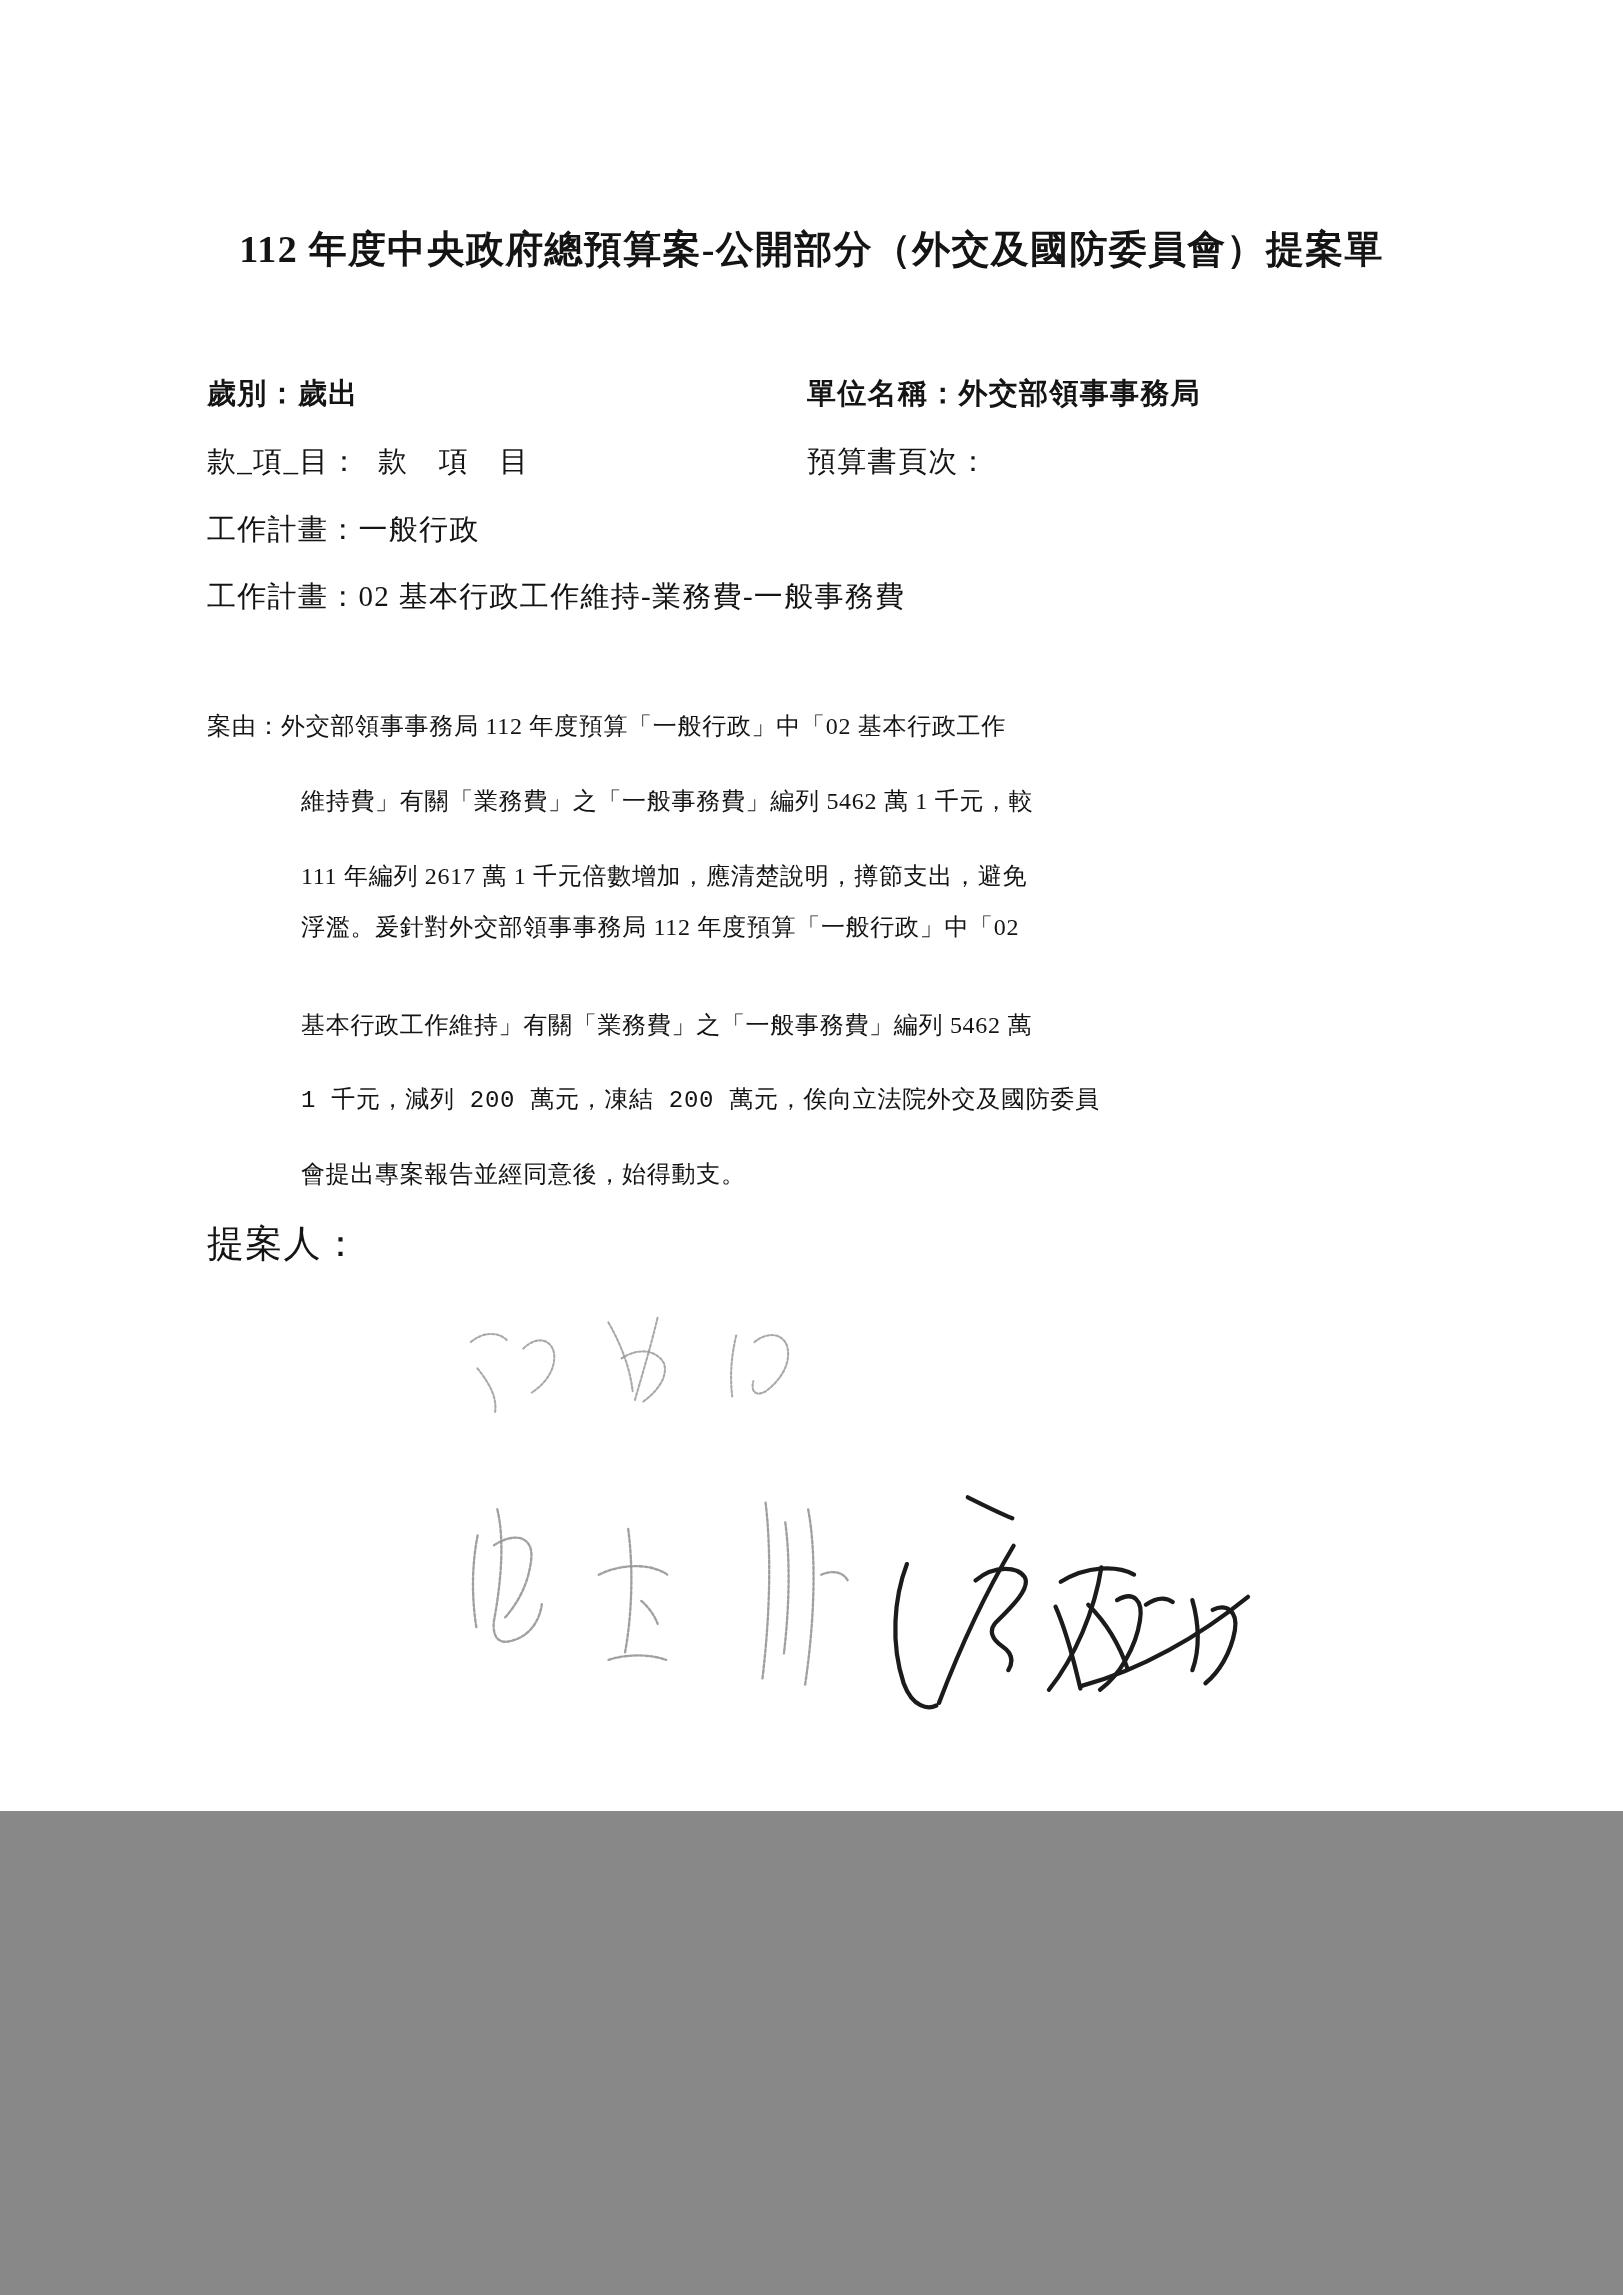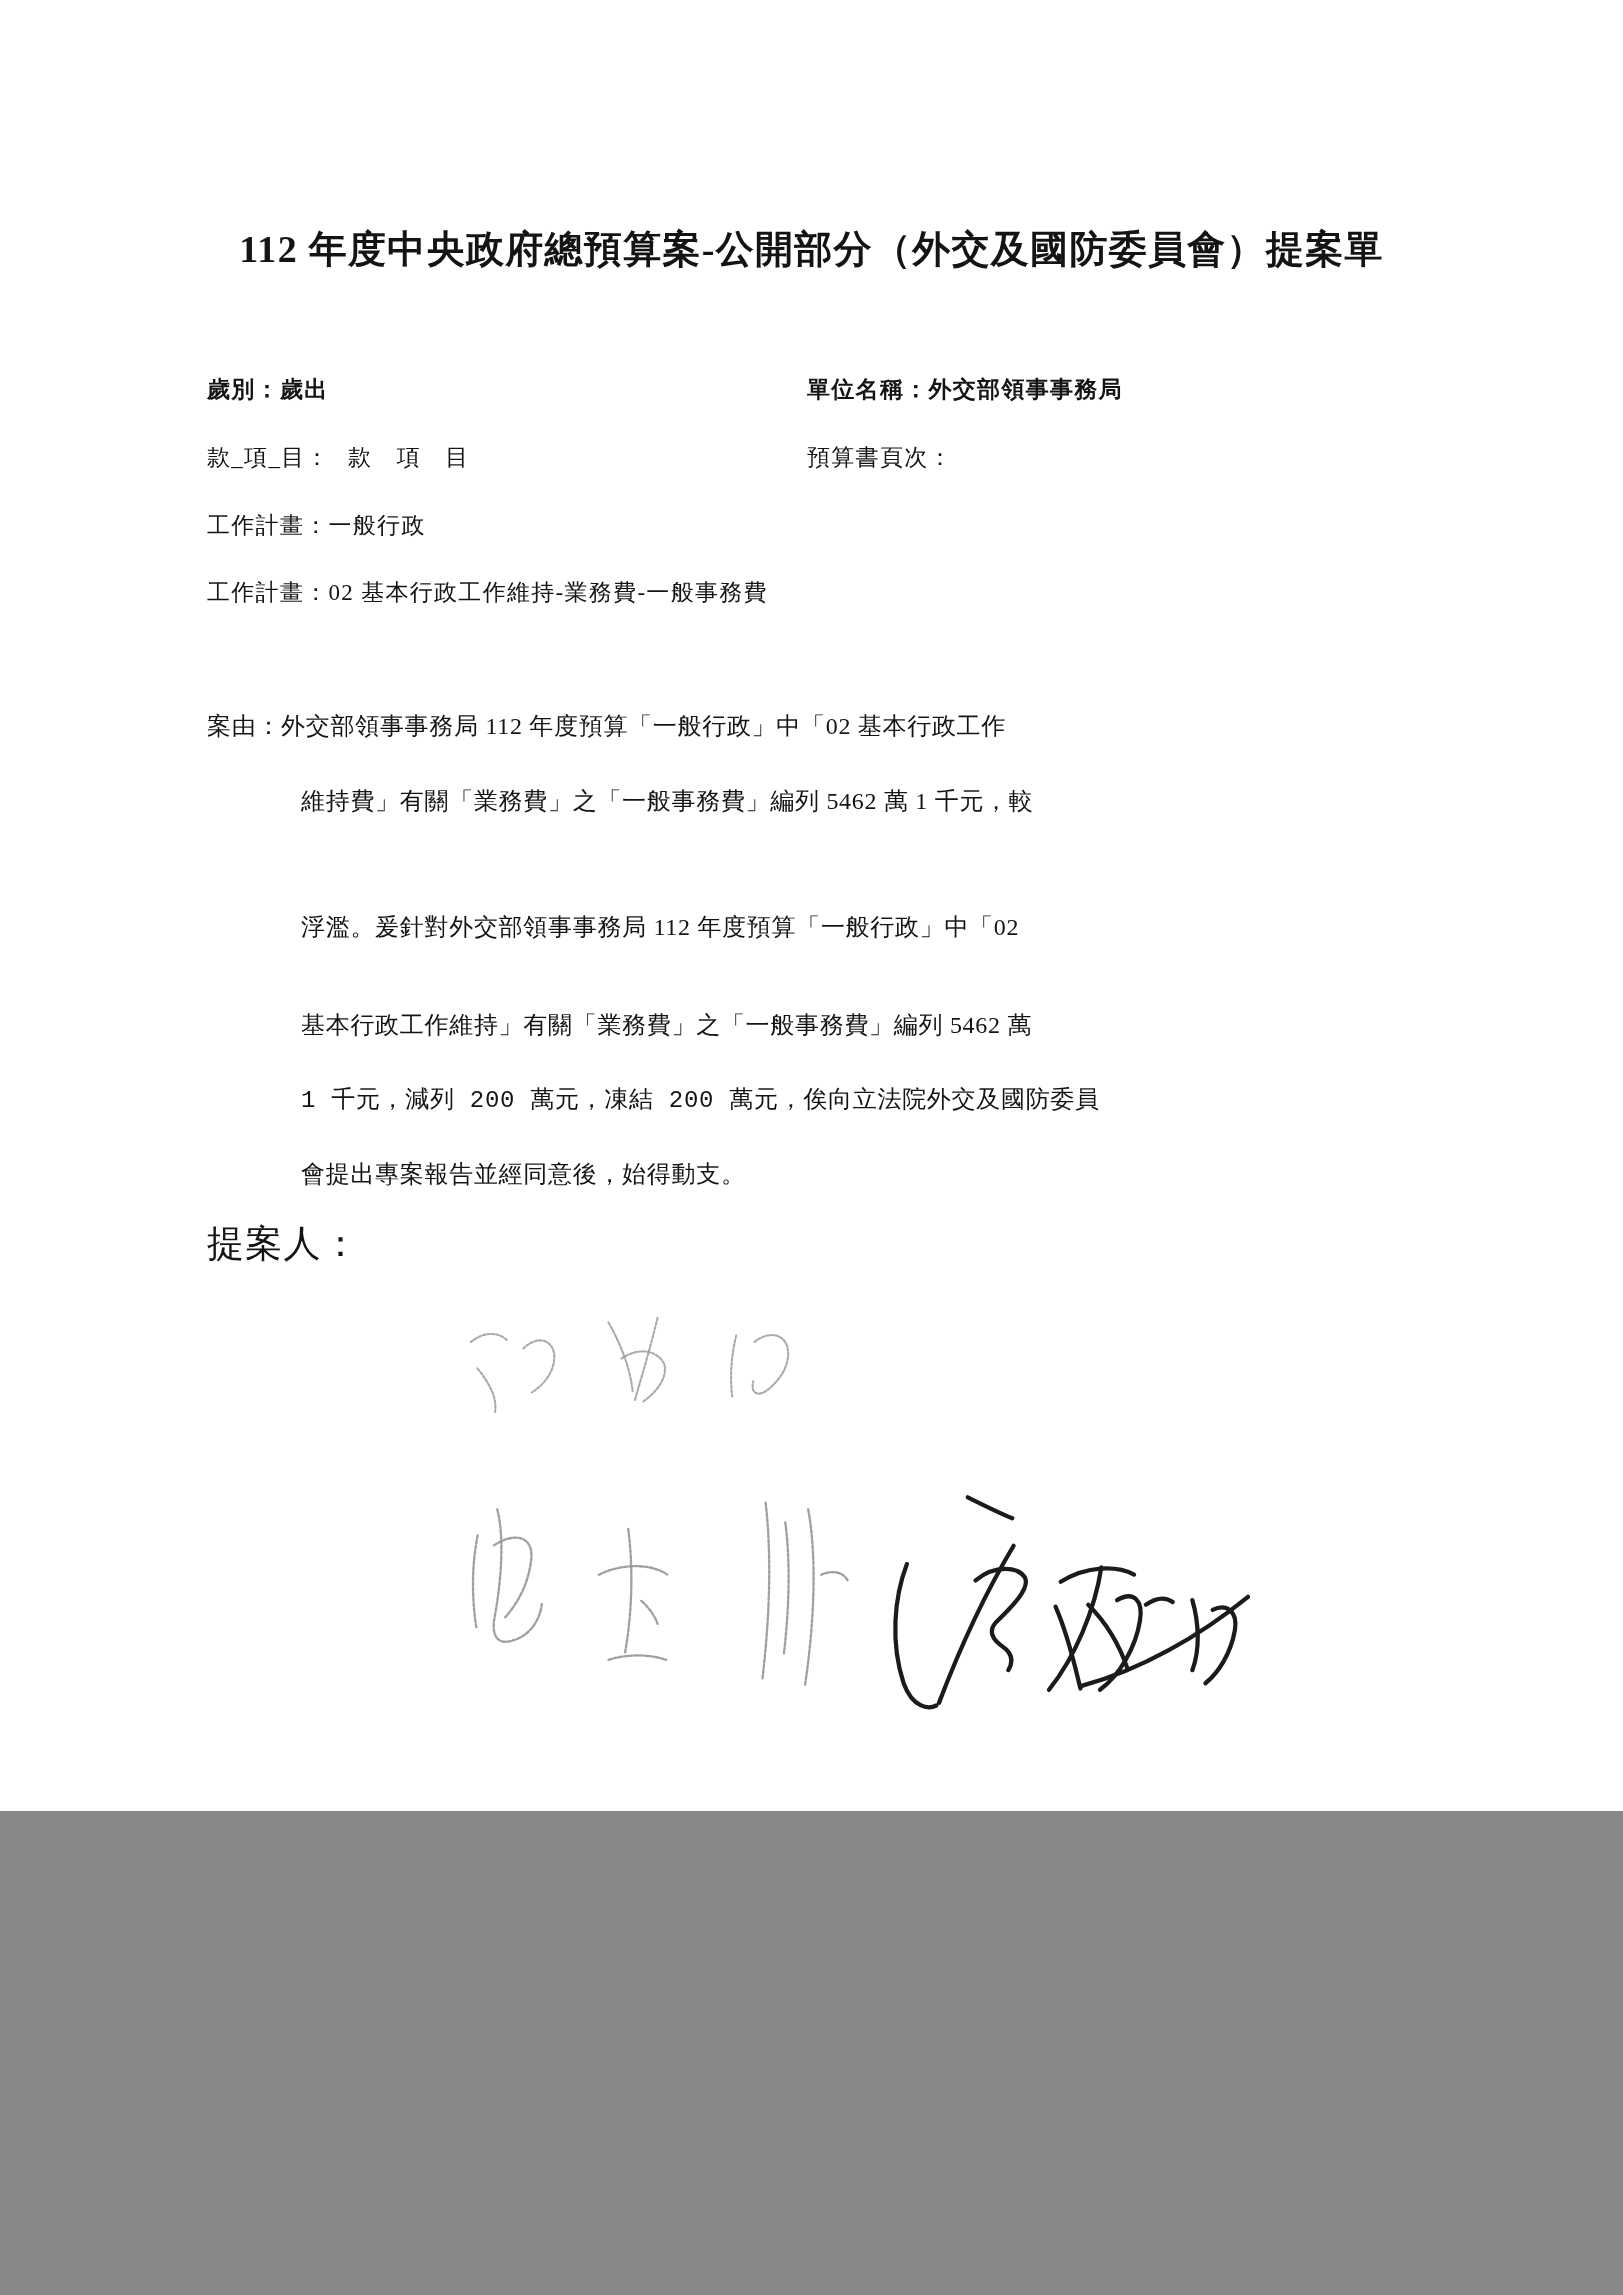--- a/index.html
+++ b/index.html
@@ -10,21 +10,21 @@
     font-family:"Liberation Serif","DejaVu Serif",serif;
     color:#141414;
     overflow:hidden;
   }
   .abs{position:absolute;white-space:pre;line-height:1.15;}
   .title{
     top:228px;left:0;width:1623px;
     text-align:center;
     font-size:38px;font-weight:bold;letter-spacing:1.3px;
   }
-  .hdr{font-size:23px;letter-spacing:1.3px;}
+  .hdr{font-size:29px;letter-spacing:1.3px;}
   .bold{font-weight:bold;}
   .leftcol{left:207px;}
   .rightcol{left:807px;text-align:right;}
   .r1{top:377px;}
   .r2{top:445px;}
   .r3{top:513px;}
   .r4{top:580px;}
   .gap{display:inline-block;margin-left:18.3px;}
   .body-line{font-size:24px;letter-spacing:0.7px;}
   .case-first{top:713px;left:207px;}
@@ -54,20 +54,21 @@
 
   <div class="abs hdr leftcol r2"><span>款_項_目：</span><span class="gap">款　項　目</span></div>
   <div class="abs hdr rightcol r2"><span>預算書頁次：</span><span></span></div>
 
   <div class="abs hdr leftcol r3"><span>工作計畫：</span><span>一般行政</span></div>
 
   <div class="abs hdr leftcol r4"><span>工作計畫：</span><span>02 基本行政工作維持-業務費-一般事務費</span></div>
 
   <div class="abs body-line case-first"><span>案由：</span><span>外交部領事事務局 112 年度預算「一般行政」中「02 基本行政工作</span></div>
   <div class="abs body-line cl1">維持費」有關「業務費」之「一般事務費」編列 5462 萬 1 千元，較</div>
+  <div class="abs body-line cl2">111 年編列 2617 萬 1 千元倍數增加，應清楚說明，撙節支出，避免</div>
   <div class="abs body-line cl3">浮濫。爰針對外交部領事事務局 112 年度預算「一般行政」中「02</div>
   <div class="abs body-line cl4">基本行政工作維持」有關「業務費」之「一般事務費」編列 5462 萬</div>
   <div class="abs body-line cl5">1 千元，減列 200 萬元，凍結 200 萬元，俟向立法院外交及國防委員</div>
   <div class="abs body-line cl6">會提出專案報告並經同意後，始得動支。</div>
 
   <div class="abs proposer">提案人：</div>
 
   <svg class="sig pencil" style="left:461px;top:1306px" width="380" height="118" viewBox="0 0 580 180">
     <path d="M 15,55 C 35,38 58,40 70,52"></path>
     <path d="M 25,95 C 45,120 55,140 52,162"></path>

